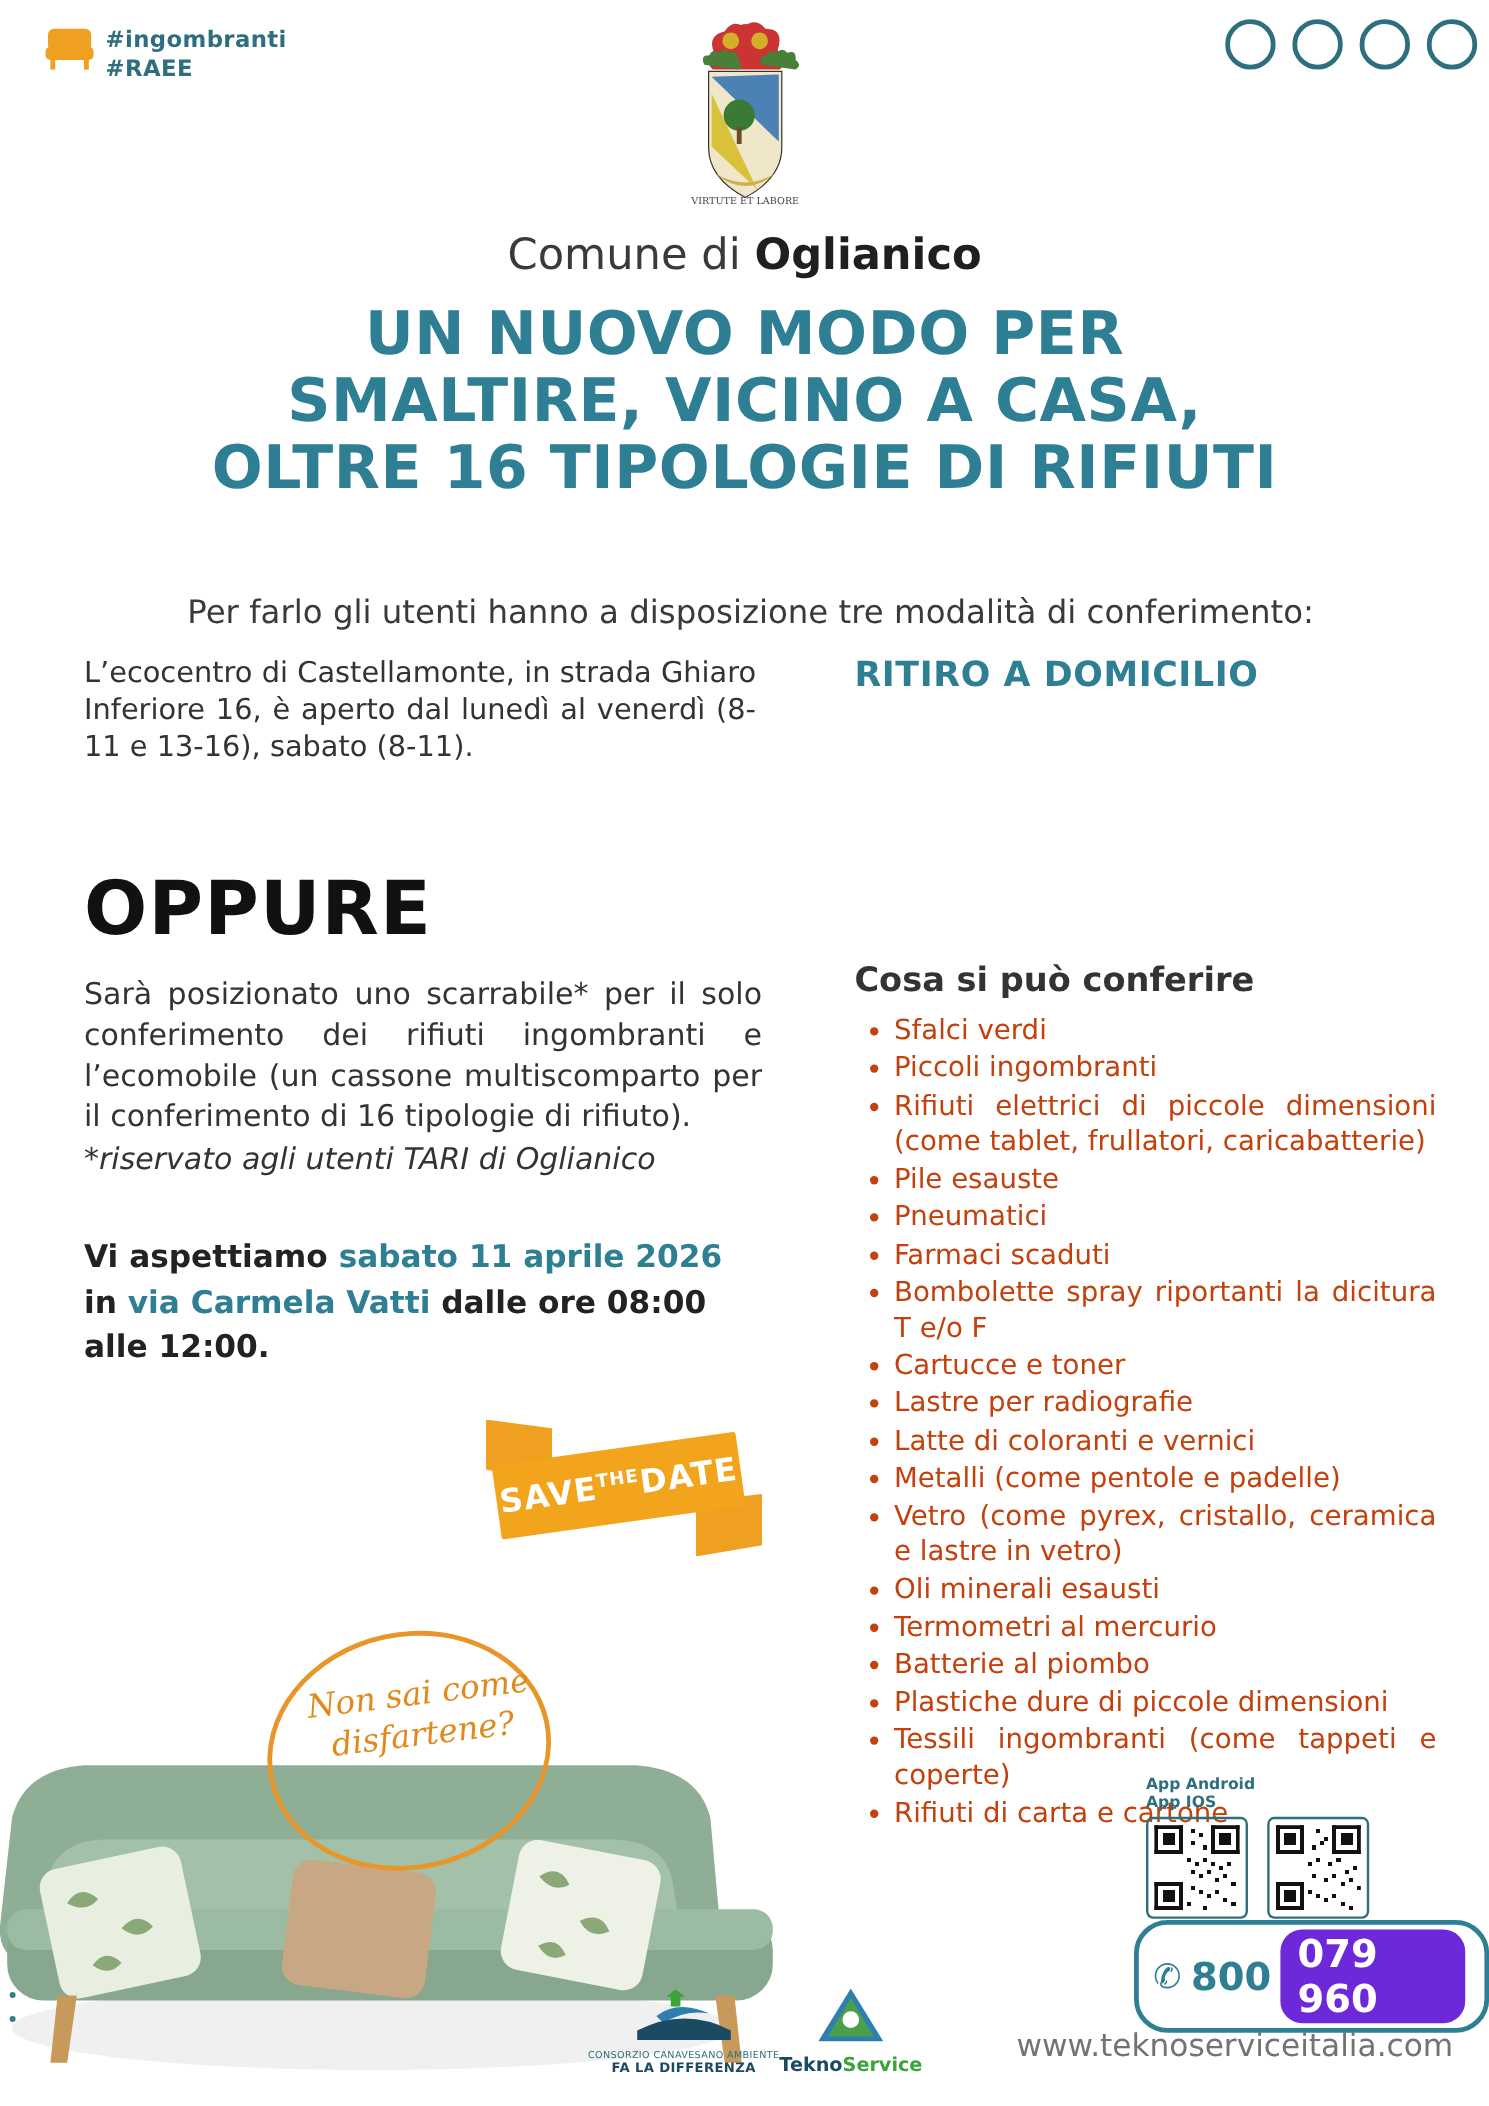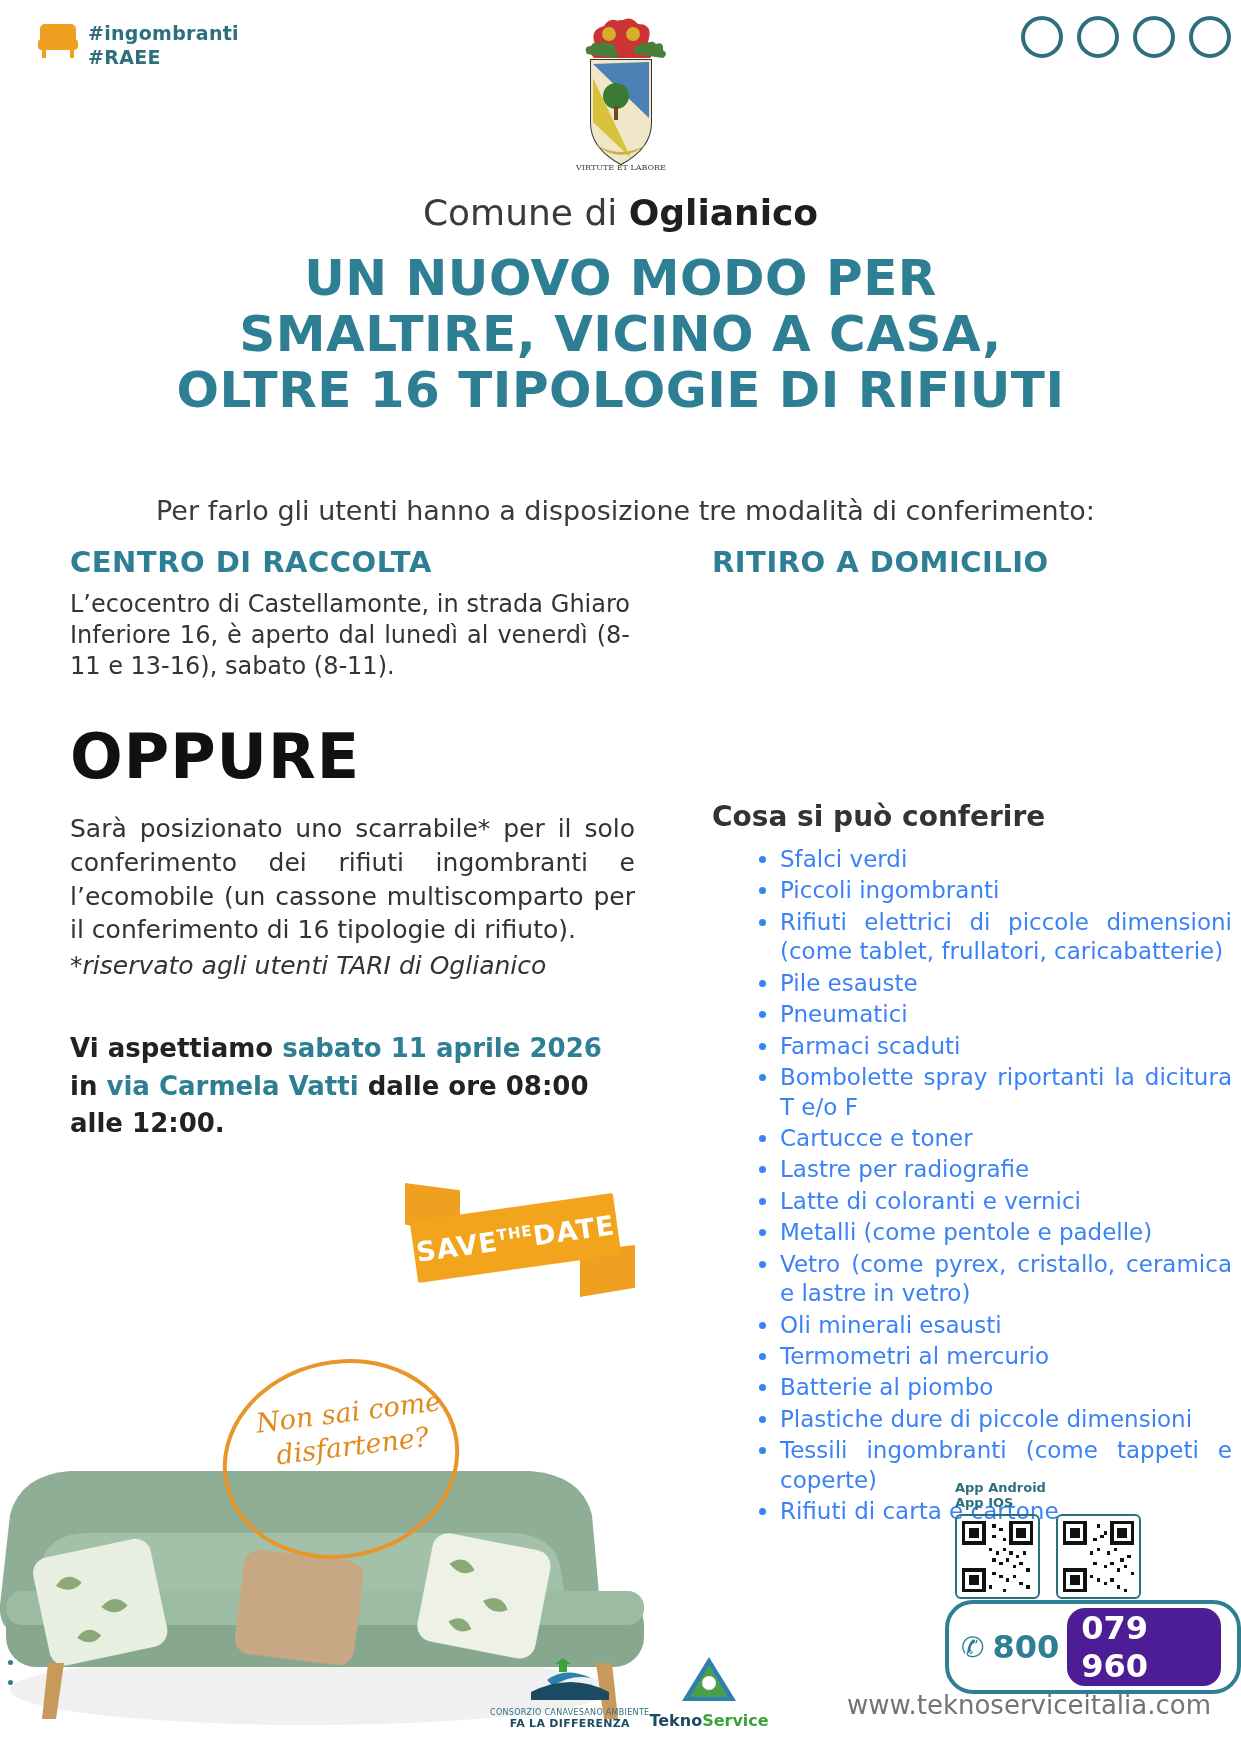--- a/index.html
+++ b/index.html
@@ -71,22 +71,22 @@
     font-size:26px;font-weight:800;line-height:1.45;color:#222;
   }
   .vi-aspettiamo .teal{color:#2e7f94;}
 
   
   .cosa-title{
     position:absolute;left:712px;top:800px;
     font-size:28px;font-weight:800;color:#333;
   }
   .list{
-    position:absolute;left:752px;top:845px;width:480px;
-    font-size:23px;line-height:1.28;color:#3b82f6;
+    position:absolute;left:717px;top:845px;width:480px;
+    font-size:23px;line-height:1.28;color:#c2410c;
   }
   .list ul{margin:0;padding-left:28px;}
   .list li{margin-bottom:2px;text-align:justify;}
 
   
   .ribbon{position:absolute;left:405px;top:1175px;width:230px;height:140px;}
   .ribbon .tail-l{position:absolute;left:0;top:8px;width:55px;height:52px;background:#f0a020;
      clip-path:polygon(0 0,100% 14%,100% 100%,0 80%);}
   .ribbon .tail-r{position:absolute;right:0;top:70px;width:55px;height:52px;background:#f0a020;
      clip-path:polygon(0 12%,100% 0,100% 82%,0 100%);}
@@ -116,21 +116,21 @@
   .qr-boxes{display:flex;gap:16px;}
   .qr-box{width:85px;height:85px;border:2px solid #2e6f7e;border-radius:6px;padding:5px;box-sizing:border-box;}
   .qr-img{width:100%;height:100%;}
   .phone{
     position:absolute;left:945px;top:1600px;
     display:flex;align-items:center;gap:8px;
     border:4px solid #2e7f94;border-radius:28px;padding:4px 16px 4px 12px;
   }
   .phone .tel-icon{font-size:28px;color:#2e7f94;}
   .phone .num1{font-size:32px;font-weight:800;color:#2e7f94;}
-  .phone .num2{font-size:32px;font-weight:800;color:#fff;background:#4c1d95;border-radius:18px;padding:1px 14px;}
+  .phone .num2{font-size:32px;font-weight:800;color:#fff;background:#6d28d9;border-radius:18px;padding:1px 14px;}
   .website{
     position:absolute;right:30px;top:1690px;
     font-size:26px;color:#737373;font-weight:500;
   }
 
   
   .logos{position:absolute;left:490px;top:1655px;display:flex;align-items:flex-end;}
   .logo-block{text-align:center;}
   .logo-block .cap{font-size:8px;color:#2e6f7e;letter-spacing:.3px;}
   .logo-block .fa{font-size:11px;font-weight:800;color:#1b4a63;letter-spacing:.3px;}
@@ -188,21 +188,20 @@
 
   <div class="headline">
     <div>UN NUOVO MODO PER</div>
     <div>SMALTIRE, VICINO A CASA,</div>
     <div>OLTRE 16 TIPOLOGIE DI RIFIUTI</div>
   </div>
 
   <div class="intro">Per farlo gli utenti hanno a disposizione tre modalità di conferimento:</div>
 
   <div class="col-left">
-    <div class="sec-title">CENTRO DI RACCOLTA</div>
     <div class="body-text">L’ecocentro di Castellamonte, in strada Ghiaro Inferiore 16, è aperto dal lunedì al venerdì (8-11 e 13-16), sabato (8-11).</div>
   </div>
 
   <div class="col-right">
     <div class="sec-title">RITIRO A DOMICILIO</div>
   </div>
 
   <div class="oppure">OPPURE</div>
 
   <div class="scarrabile">

